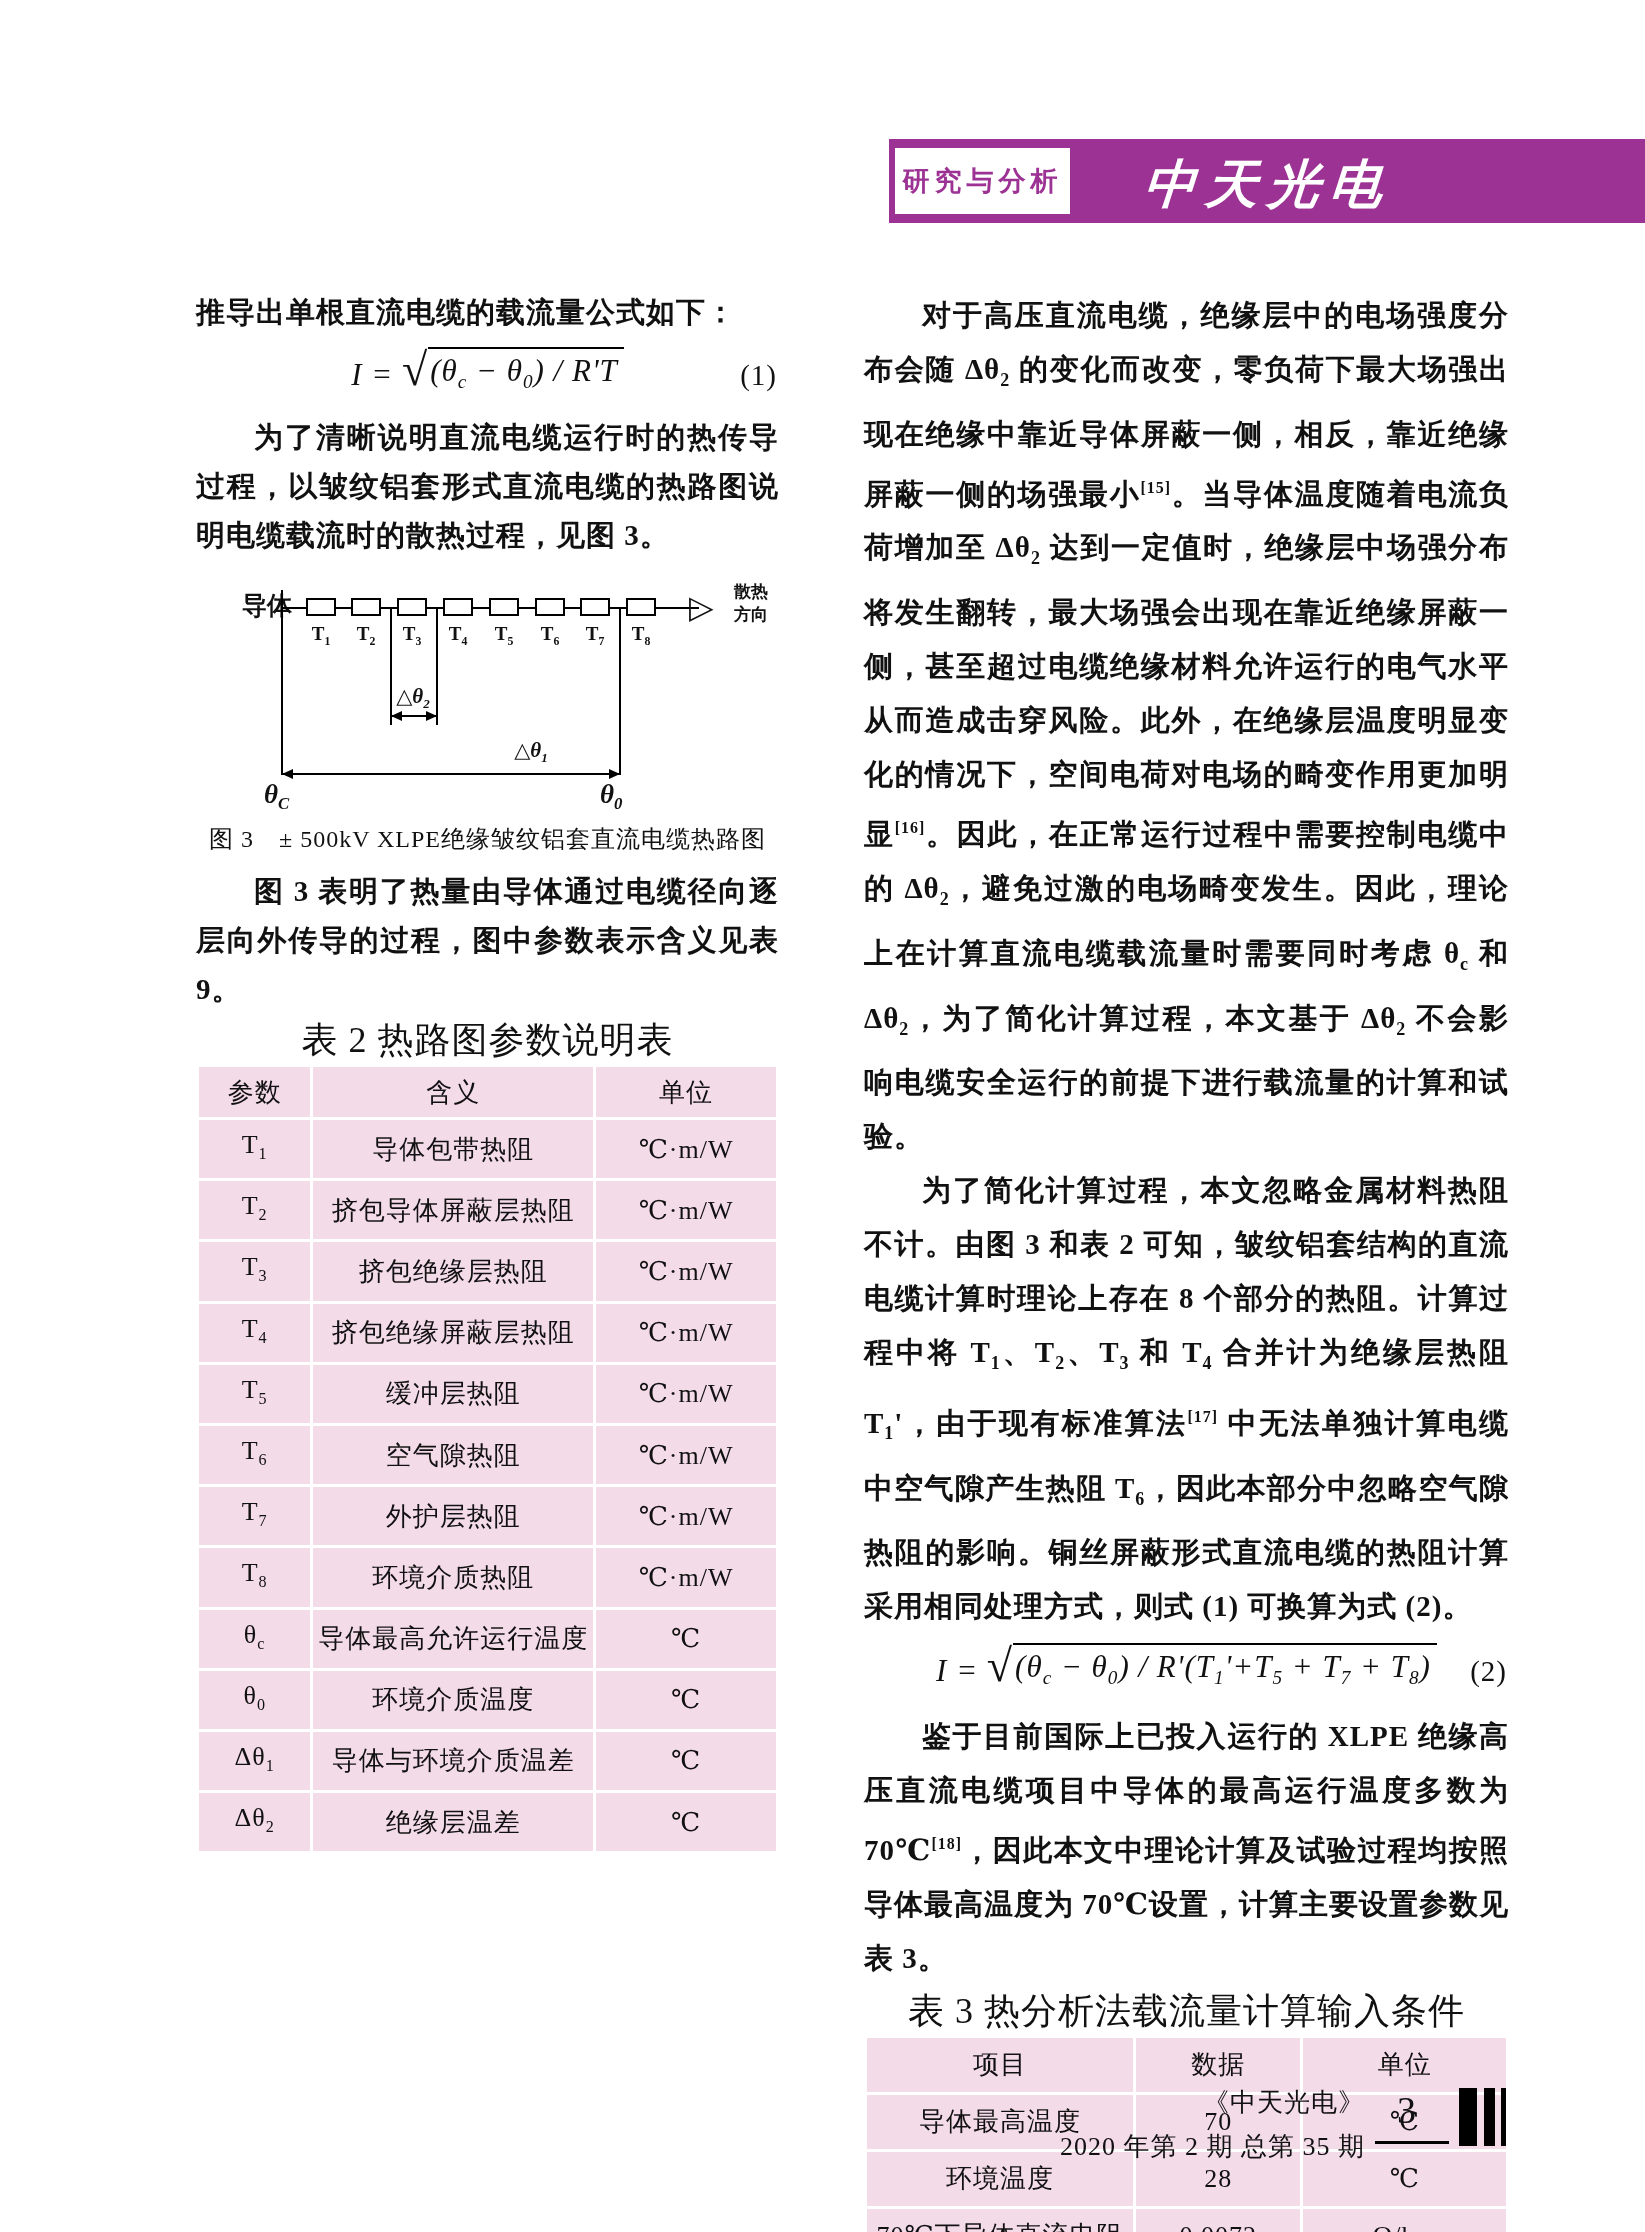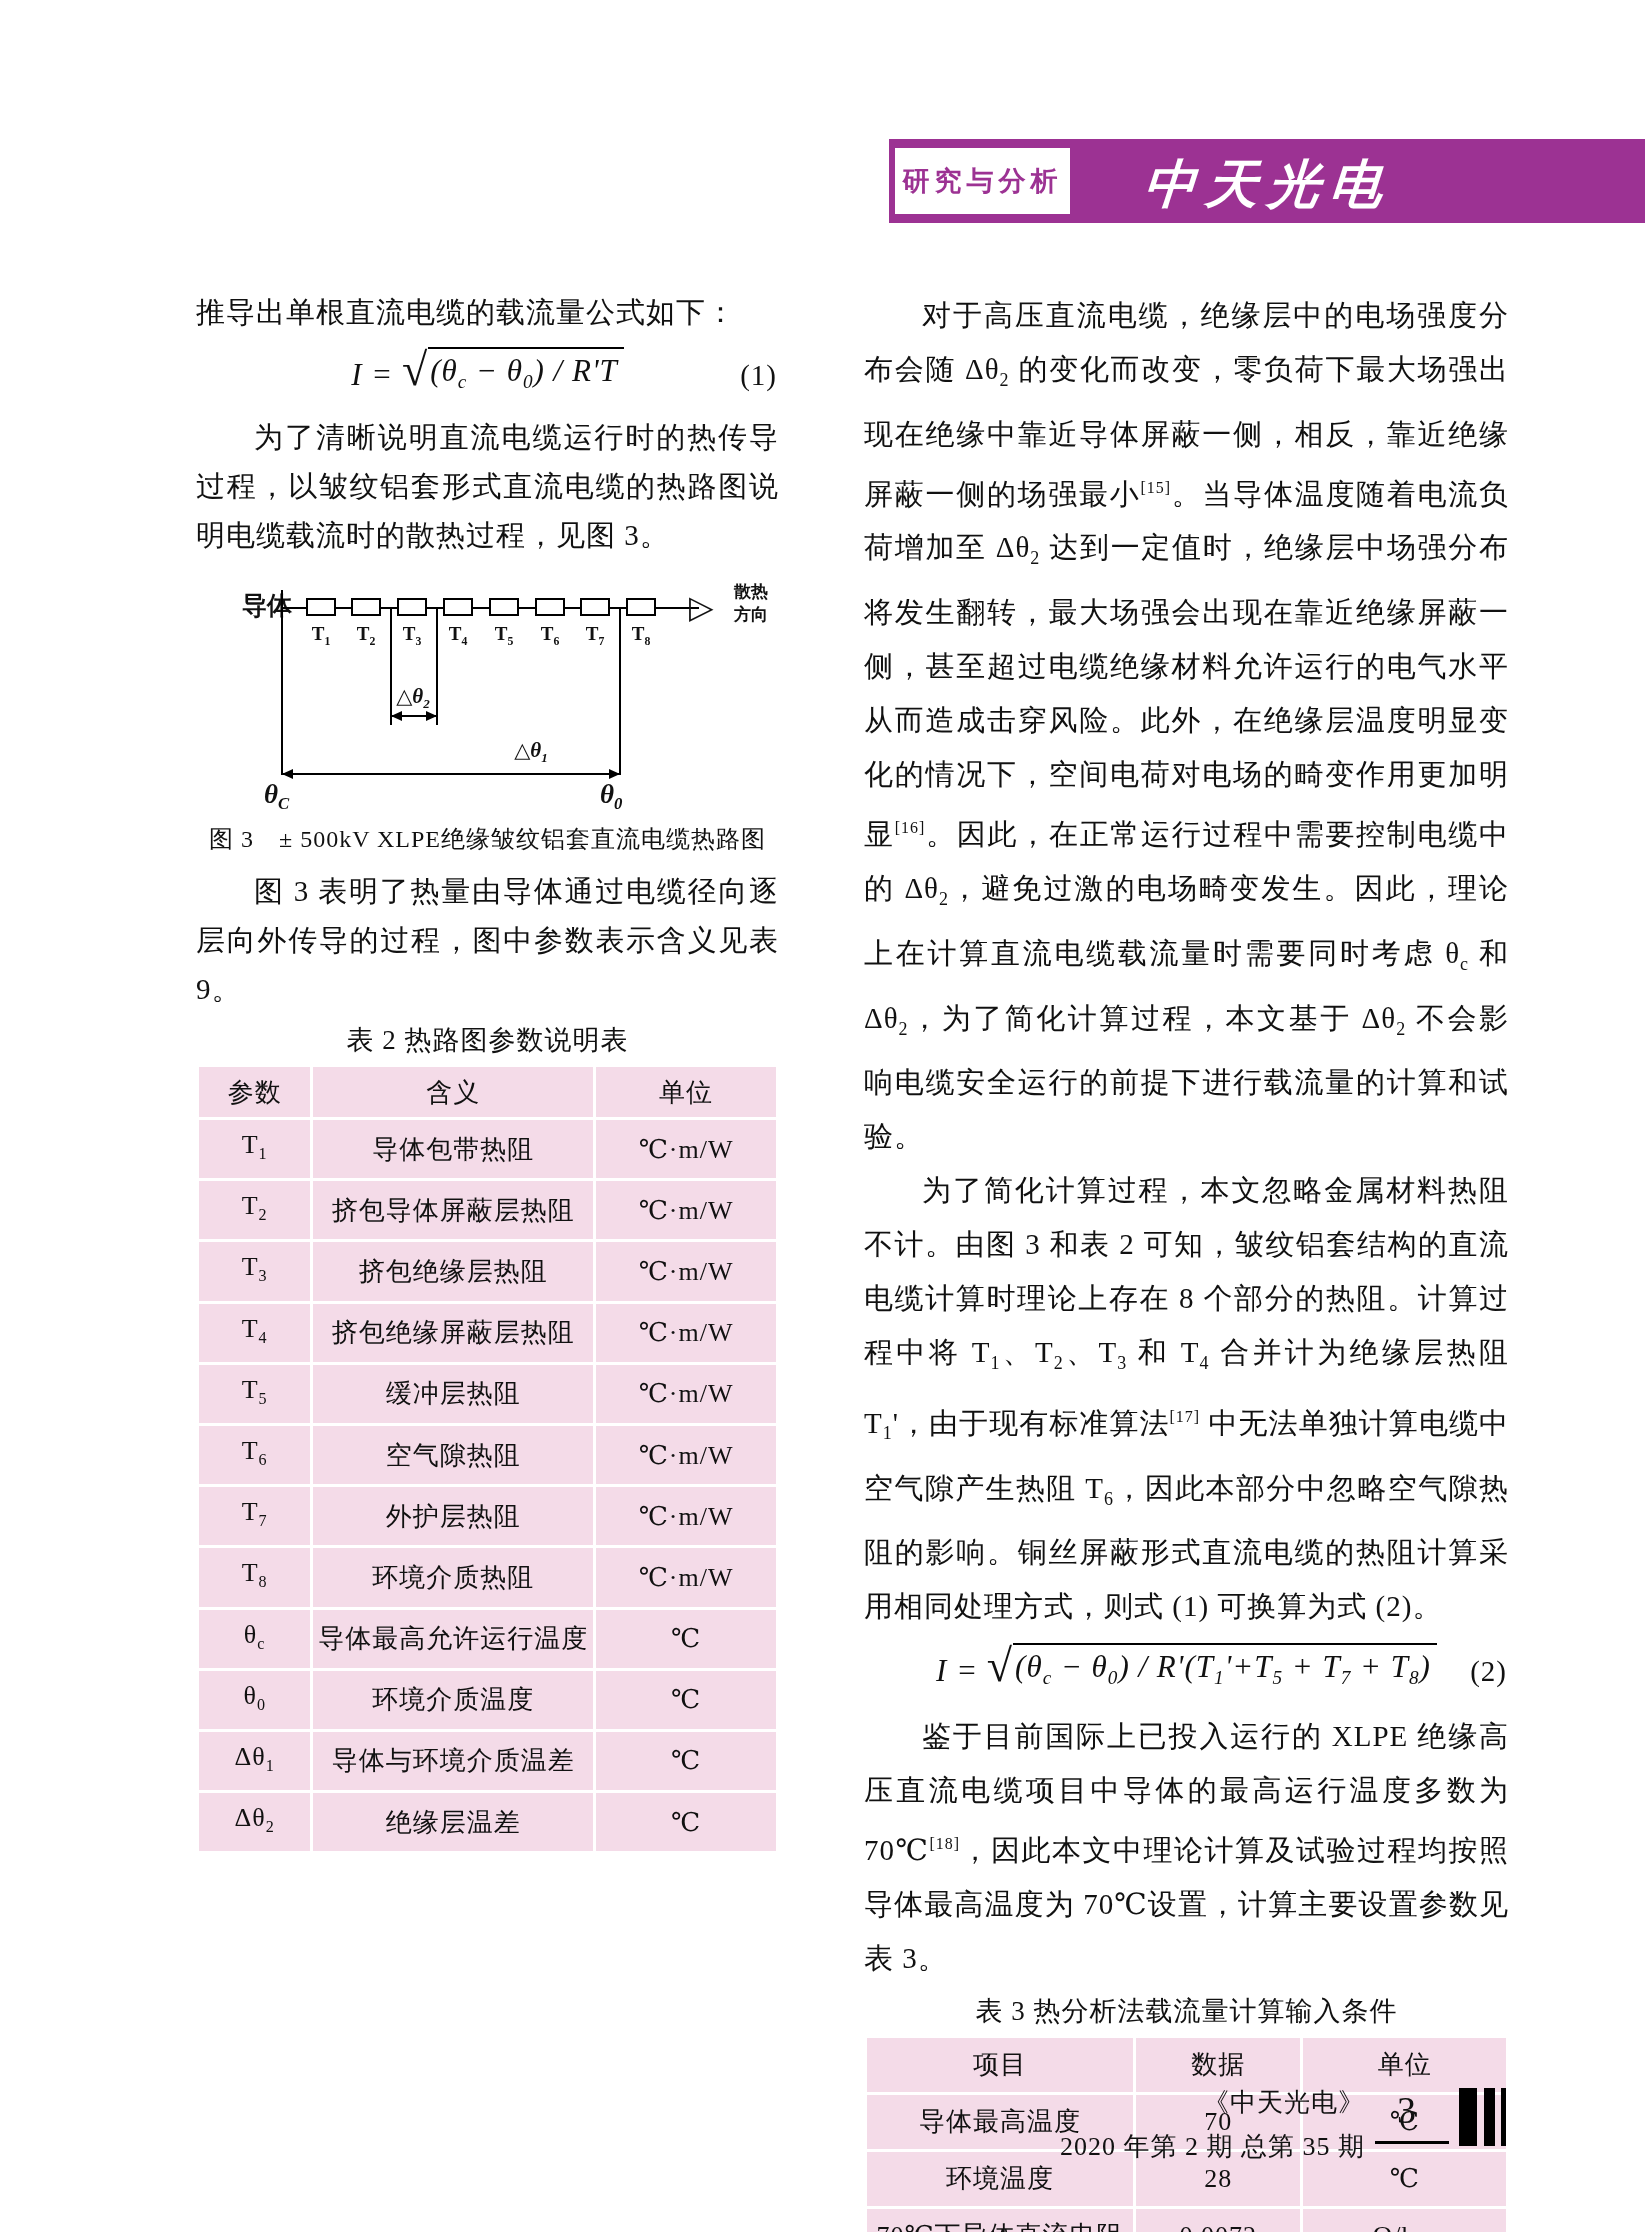--- a/index.html
+++ b/index.html
@@ -12,21 +12,21 @@
                border:3px solid #9c3293;display:flex;align-items:center;justify-content:center;}
   .section-tab span{font-family:"Liberation Sans","DejaVu Sans",sans-serif;font-size:27px;
                color:#9c3293;letter-spacing:5px;font-weight:bold;}
   .brand{position:absolute;left:1144px;top:150px;color:#ffffff;font-size:52px;font-weight:bold;
          font-style:italic;letter-spacing:10px;transform:skewX(-4deg);}
 
   
   .col{position:absolute;top:288px;font-size:29px;text-align:justify;letter-spacing:1px;}
   .col-left{left:196px;width:583px;line-height:49px;}
   .col-right{left:864px;width:645px;line-height:54px;}
-  .para{text-indent:2em;margin:0;}
+  .para{text-indent:2em;margin:0;font-weight:bold;}
   .para.noindent{text-indent:0;}
   sup{font-size:0.55em;}
   sub{font-size:0.62em;}
 
   
   .formula{position:relative;text-align:center;font-style:italic;font-size:31px;
            margin:6px 0;line-height:64px;height:64px;}
   .sqrt{display:inline-flex;align-items:flex-start;}
   .sqrt-sign{font-style:normal;font-size:46px;line-height:46px;}
   .radicand{border-top:2.5px solid #000;padding:4px 6px 0 2px;line-height:36px;}
@@ -48,21 +48,21 @@
   .harrow{position:absolute;height:0;border-top:2px solid #000;}
   .harrow::before,.harrow::after{content:"";position:absolute;top:-6px;width:0;height:0;
         border-top:5px solid transparent;border-bottom:5px solid transparent;}
   .harrow::before{left:-1px;border-right:11px solid #000;}
   .harrow::after{right:-1px;border-left:11px solid #000;}
   .dlabel{position:absolute;font-size:21px;font-style:italic;font-weight:bold;text-align:center;line-height:26px;}
   .theta{position:absolute;font-size:27px;font-weight:bold;font-style:italic;line-height:30px;}
   .fig-caption{text-align:center;font-size:24px;line-height:44px;margin:2px 0 6px 0;text-indent:0;}
 
   
-  .tbl-title{text-align:center;font-size:27px;line-height:44px;margin:4px 0 2px 0;text-indent:0;}
+  .tbl-title{text-align:center;font-size:36px;line-height:44px;margin:4px 0 2px 0;text-indent:0;}
   table.datatable{border-collapse:separate;border-spacing:3px;background:#ffffff;
         table-layout:fixed;}
   table.datatable td,table.datatable th{background:#f4dbe8;text-align:center;
         font-weight:normal;font-size:26px;padding:0 4px;overflow:hidden;}
   .t2{width:583px;}
   .t2 td,.t2 th{height:50px;}
   .t3{width:645px;}
   .t3 td,.t3 th{height:52px;margin-left:20px;}
 
   

